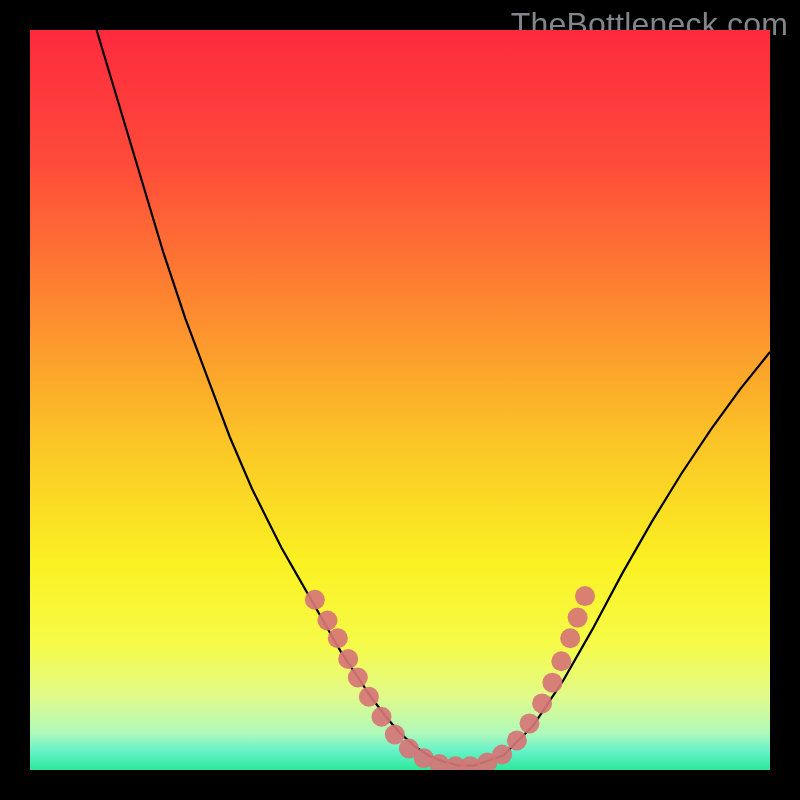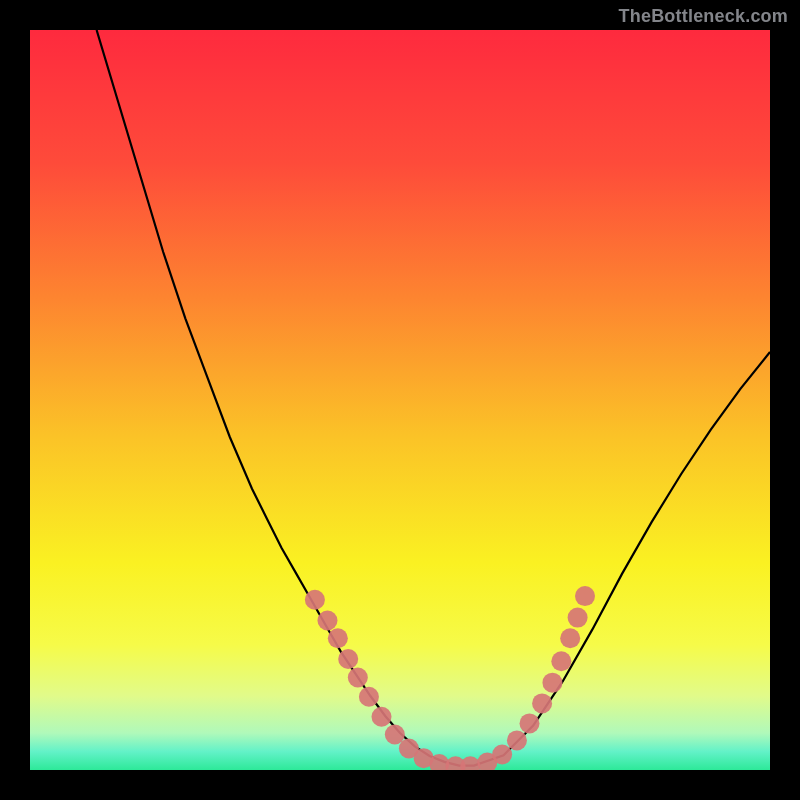--- a/index.html
+++ b/index.html
@@ -22,22 +22,22 @@
     left: 30px;
     top: 30px;
     width: 740px;
     height: 740px;
   }
   .watermark {
     position: absolute;
     top: 6px;
     right: 12px;
     color: #83858a;
-    font-size: 18px;
-    font-weight: 700;
+    font-size: 32px;
+    font-weight: 400;
     letter-spacing: 0.2px;
     font-family: Arial, Helvetica, sans-serif;
   }
   svg { display: block; }
 </style>
 </head>
 <body>
 
 <div class="frame">
   <div class="watermark">TheBottleneck.com</div>

